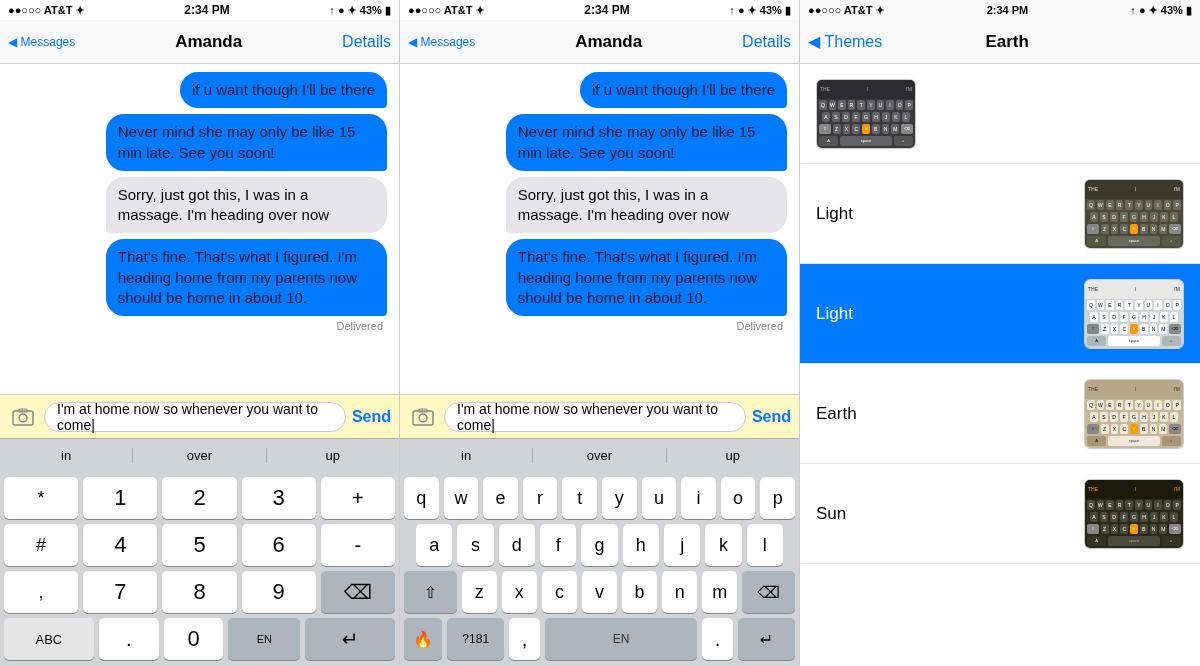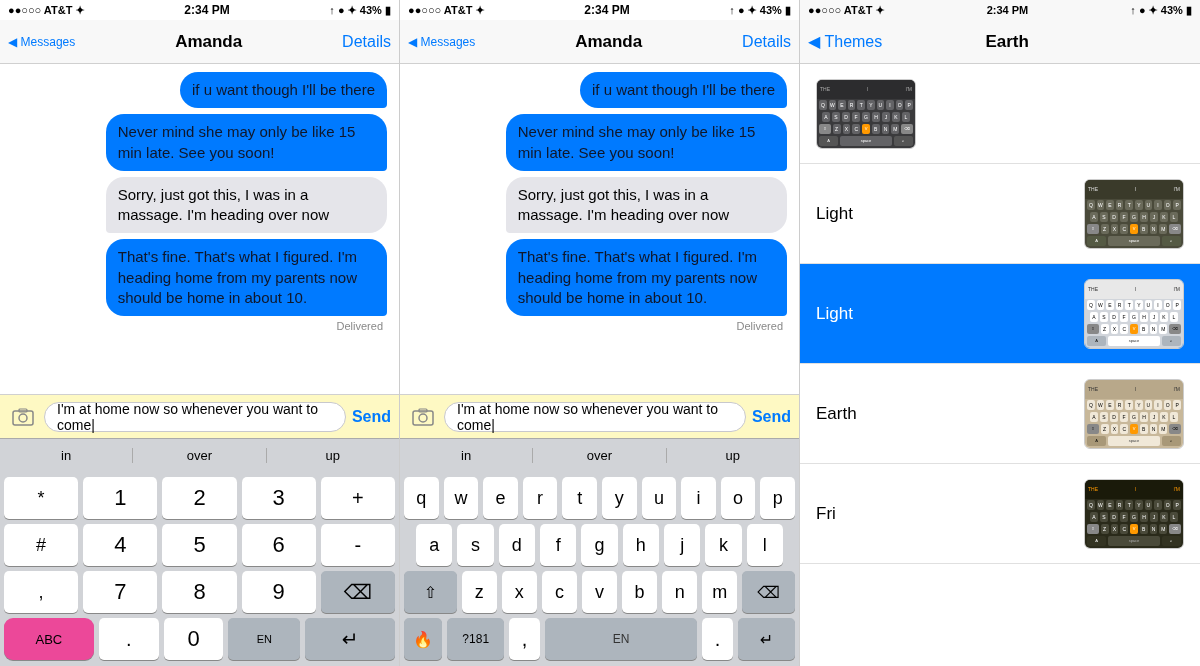--- a/index.html
+++ b/index.html
@@ -157,21 +157,21 @@
       display: flex;
       align-items: center;
       justify-content: center;
       height: 42px;
       box-shadow: 0 1px 0 #888;
       cursor: pointer;
       flex: 1;
       font-weight: 300;
       color: #000;
     }
-    .key.wide { flex: 1.5; font-size: 14px; font-weight: 500; background: #ec4899; color: #000; border-radius: 9px; }
+    .key.wide { flex: 1.5; font-size: 14px; font-weight: 500; background: #e5e5e5; color: #000; }
     .key.dark { background: #adb5bd; }
     .key.space { flex: 4; font-size: 15px; color: #666; }
     .keyboard-bottom-row {
       display: flex;
       gap: 5px;
       padding: 5px 4px 6px;
     }
 
     
     .num-keyboard .key-row { padding: 5px 4px 0; }
@@ -701,21 +701,21 @@
           <div class="kb-preview-bottom" style="padding:1px 2px 2px;">
             <div class="kb-preview-key" style="background:#a89878;flex:1.5;color:#000;font-size:4px;">A</div>
             <div class="kb-preview-key" style="background:#f0e8d8;flex:4;color:#444;font-size:4px;">space</div>
             <div class="kb-preview-key" style="background:#a89878;flex:1.5;color:#000;font-size:3px;">↵</div>
           </div>
         </div>
       </div>
     </div>
 
     <div class="theme-row">
-      <span class="theme-name">Fri</span>
+      <span class="theme-name">Sun</span>
       <div class="theme-preview">
         <div class="kb-preview" style="background:#2a2a1a;">
           <div class="kb-preview-top" style="background:#1a1a0a;color:#ff9900;font-size:5px;padding:2px 3px;">
             <span>THE</span>
               <span>I</span>
               <span>I'M</span>
           </div>
           <div class="kb-preview-row">
             <div class="kb-preview-key" style="background:#4a4a3a;color:#fff;font-size:5px;">Q</div>
             <div class="kb-preview-key" style="background:#4a4a3a;color:#fff;font-size:5px;">W</div>

